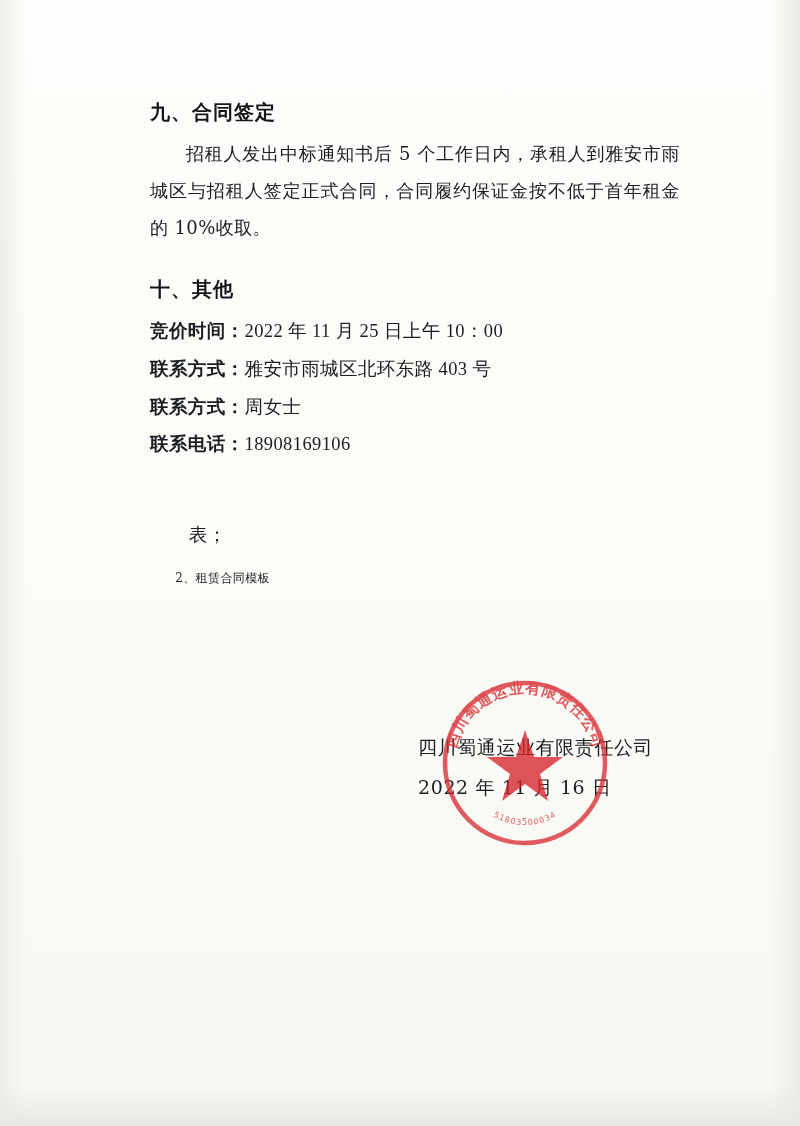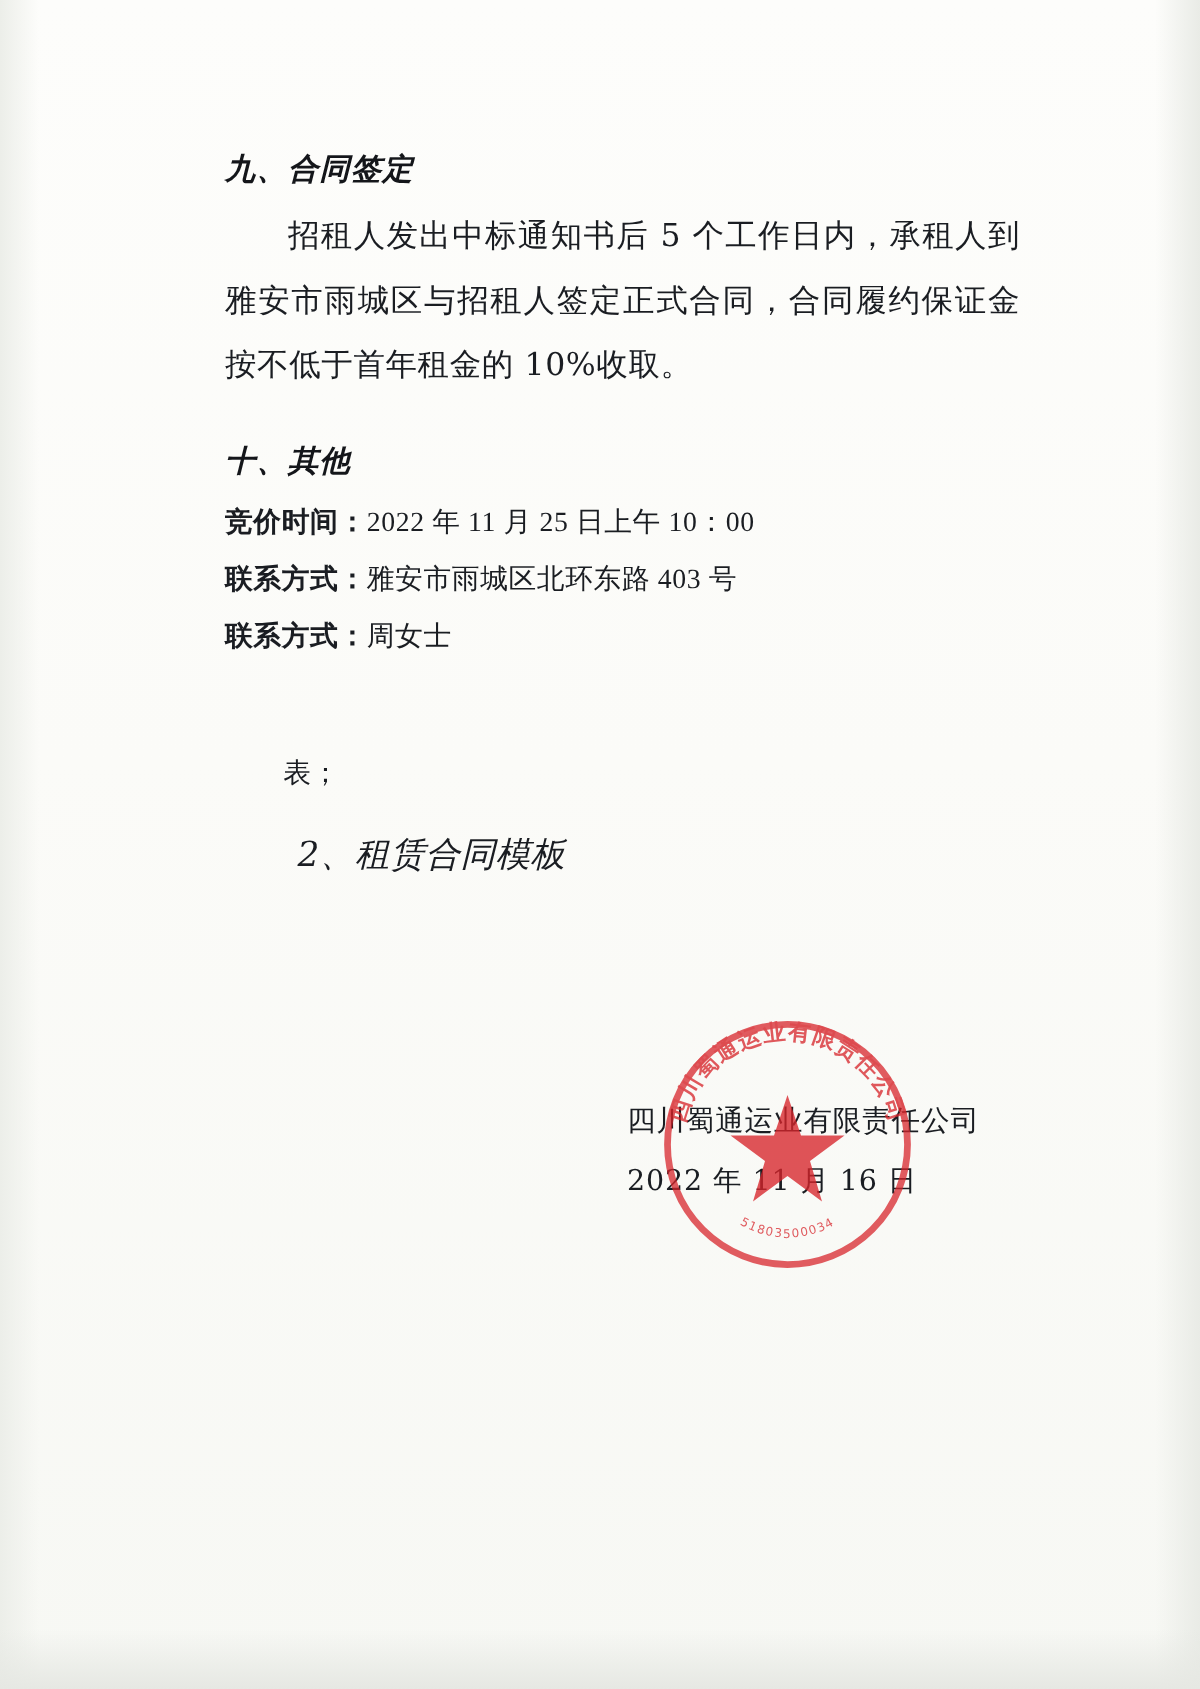--- a/index.html
+++ b/index.html
@@ -49,28 +49,27 @@
     width: 530px;
   }
   .heading {
     font-family: "DejaVu Sans", sans-serif;
     font-size: 20px;
     font-weight: bold;
     color: #14161a;
     letter-spacing: 1px;
     margin: 0 0 8px 0;
     line-height: 1.6;
-    font-style: italic;
   }
   .heading-2 {
     margin-top: 26px;
   }
   .para {
     font-family: "DejaVu Serif", serif;
-    font-size: 21px;
+    font-size: 18px;
     color: #1a1d22;
     line-height: 2.05;
     text-align: justify;
     text-indent: 2em;
     margin: 0;
     letter-spacing: 0.4px;
   }
   .field-line {
     font-family: Liberation Serif, serif;
     font-size: 18.5px;
@@ -98,27 +97,26 @@
     font-family: "DejaVu Serif", serif;
     font-size: 18.5px;
     color: #1a1d22;
     line-height: 2.05;
     margin: 0;
     padding-left: 2.1em;
     letter-spacing: 0.4px;
   }
   .attach-line-3 {
     font-family: "DejaVu Serif", serif;
-    font-size: 23px;
+    font-size: 12px;
     color: #1a1d22;
     line-height: 2.05;
     margin: 12px 0 0 0;
     padding-left: 2.1em;
     letter-spacing: 0.4px;
-    font-style: italic;
   }
   .signature {
     position: absolute;
     top: 728px;
     left: 418px;
     width: 300px;
   }
   .sig-line {
     font-family: "DejaVu Serif", serif;
     font-size: 19px;
@@ -175,20 +173,23 @@
     </p>
 
     <p class="field-line">
       <span class="field-label">联系方式：</span><span>雅安市雨城区北环东路 403 号</span>
     </p>
 
     <p class="field-line">
       <span class="field-label">联系方式：</span><span>周女士</span>
     </p>
 
+    <p class="field-line">
+      <span class="field-label">联系电话：</span><span>18908169106</span>
+    </p>
 
     <div class="attach-block">
       <p class="attach-line-2">表；</p>
       <p class="attach-line-3">2、租赁合同模板</p>
     </div>
 
   </div>
 
   <div class="signature">
     <p class="sig-line">四川蜀通运业有限责任公司</p>

